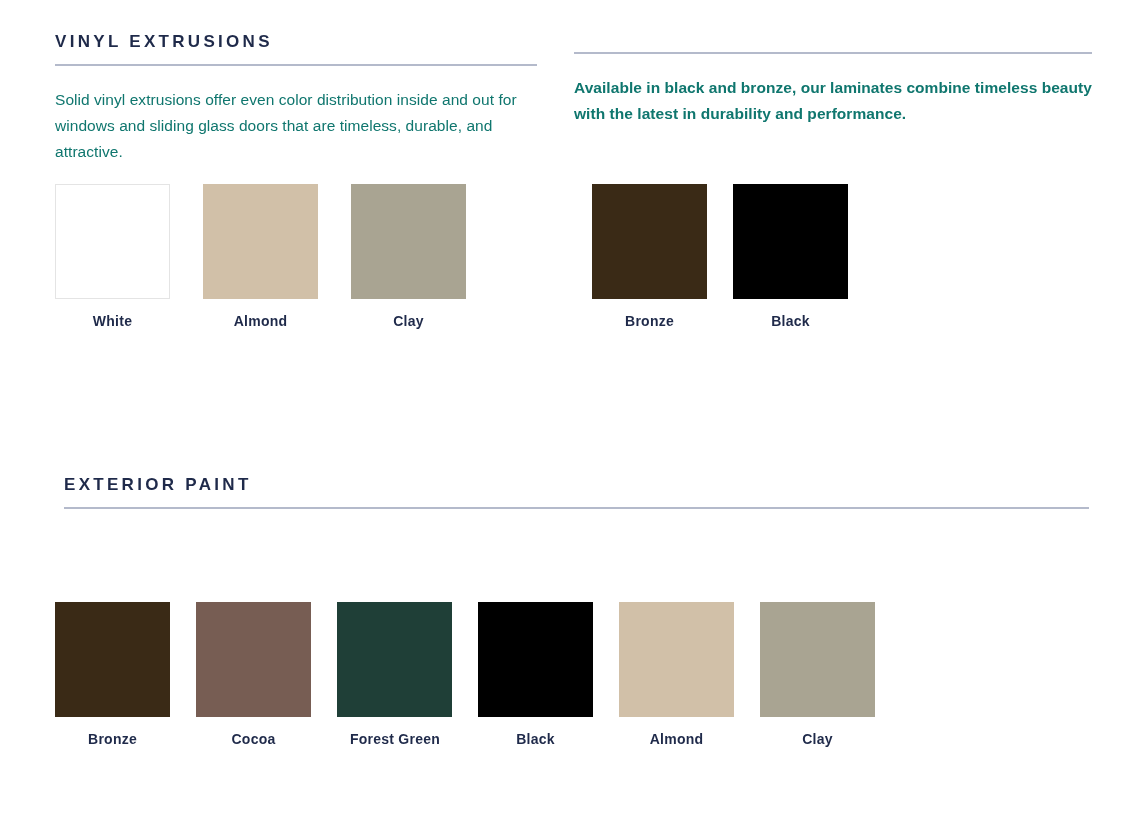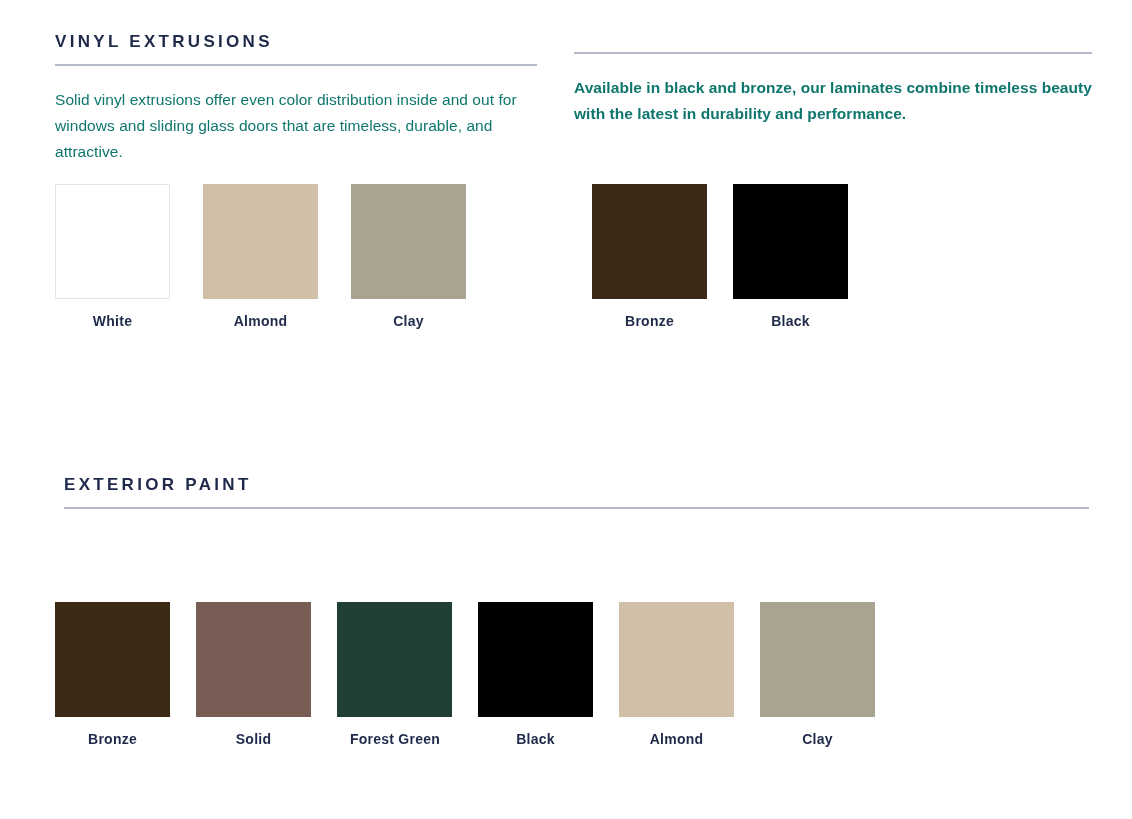--- a/index.html
+++ b/index.html
@@ -160,21 +160,21 @@
     <div class="rule rule-full"></div>
   </div>
 
   <div class="swatch-row paint-swatches" id="paint-swatches">
       <div class="swatch-cell">
         <div class="swatch" style="background: rgb(58, 42, 22);"></div>
         <div class="swatch-label">Bronze</div>
       </div>
       <div class="swatch-cell">
         <div class="swatch" style="background: rgb(119, 93, 83);"></div>
-        <div class="swatch-label">Solid</div>
+        <div class="swatch-label">Cocoa</div>
       </div>
       <div class="swatch-cell">
         <div class="swatch" style="background: rgb(31, 63, 55);"></div>
         <div class="swatch-label wide-label">Forest Green</div>
       </div>
       <div class="swatch-cell">
         <div class="swatch" style="background: rgb(0, 0, 0);"></div>
         <div class="swatch-label">Black</div>
       </div>
       <div class="swatch-cell">

